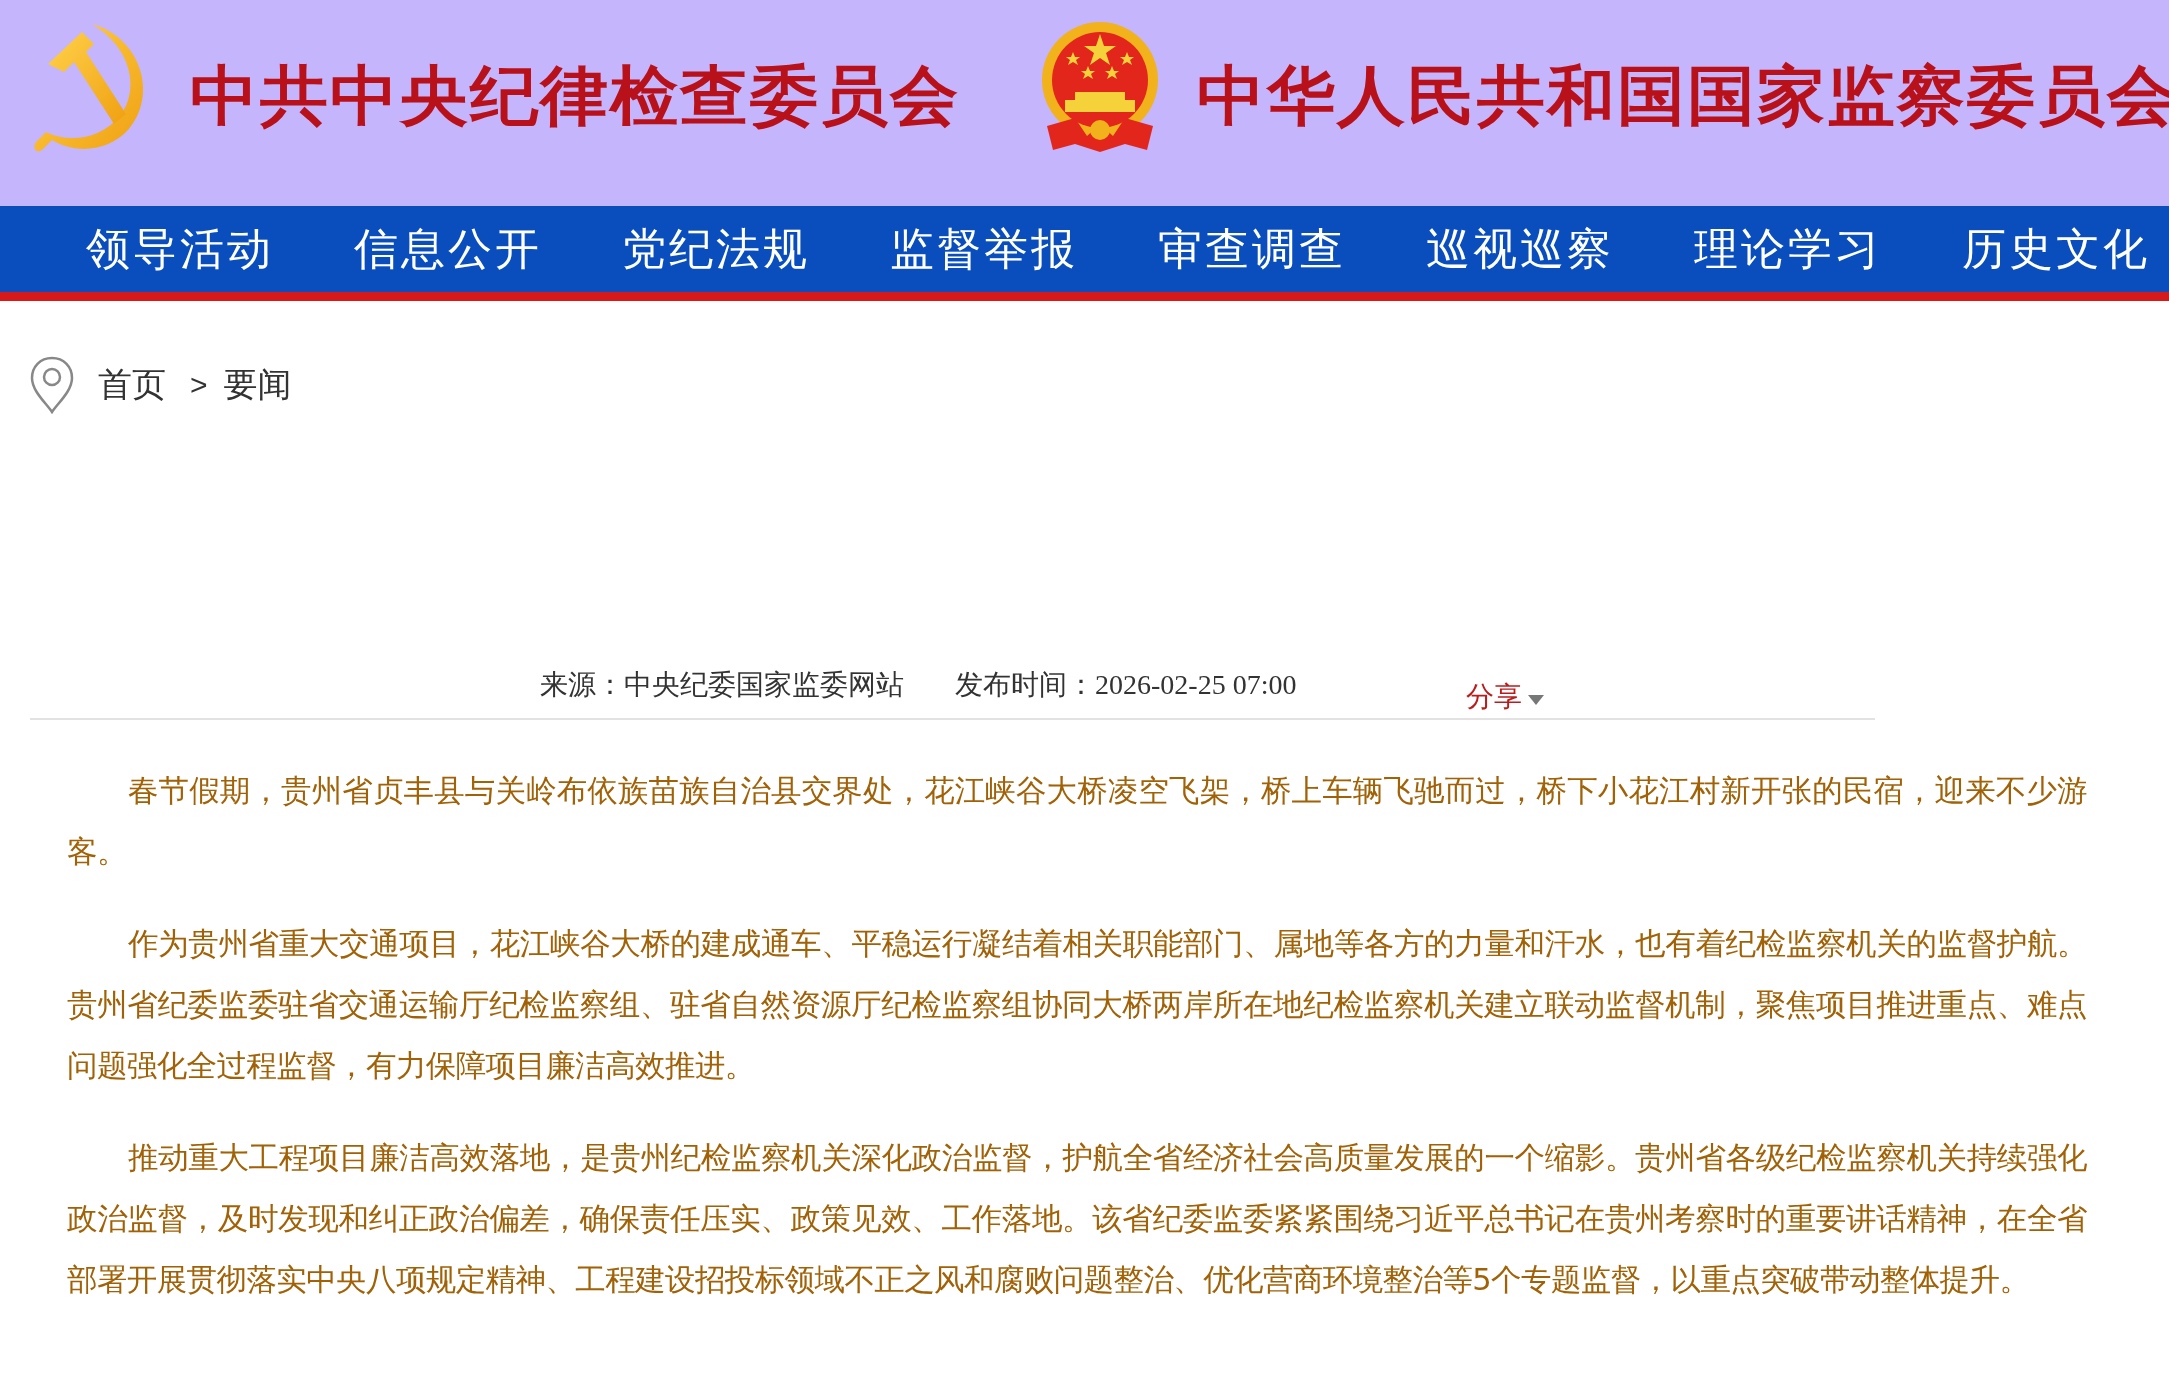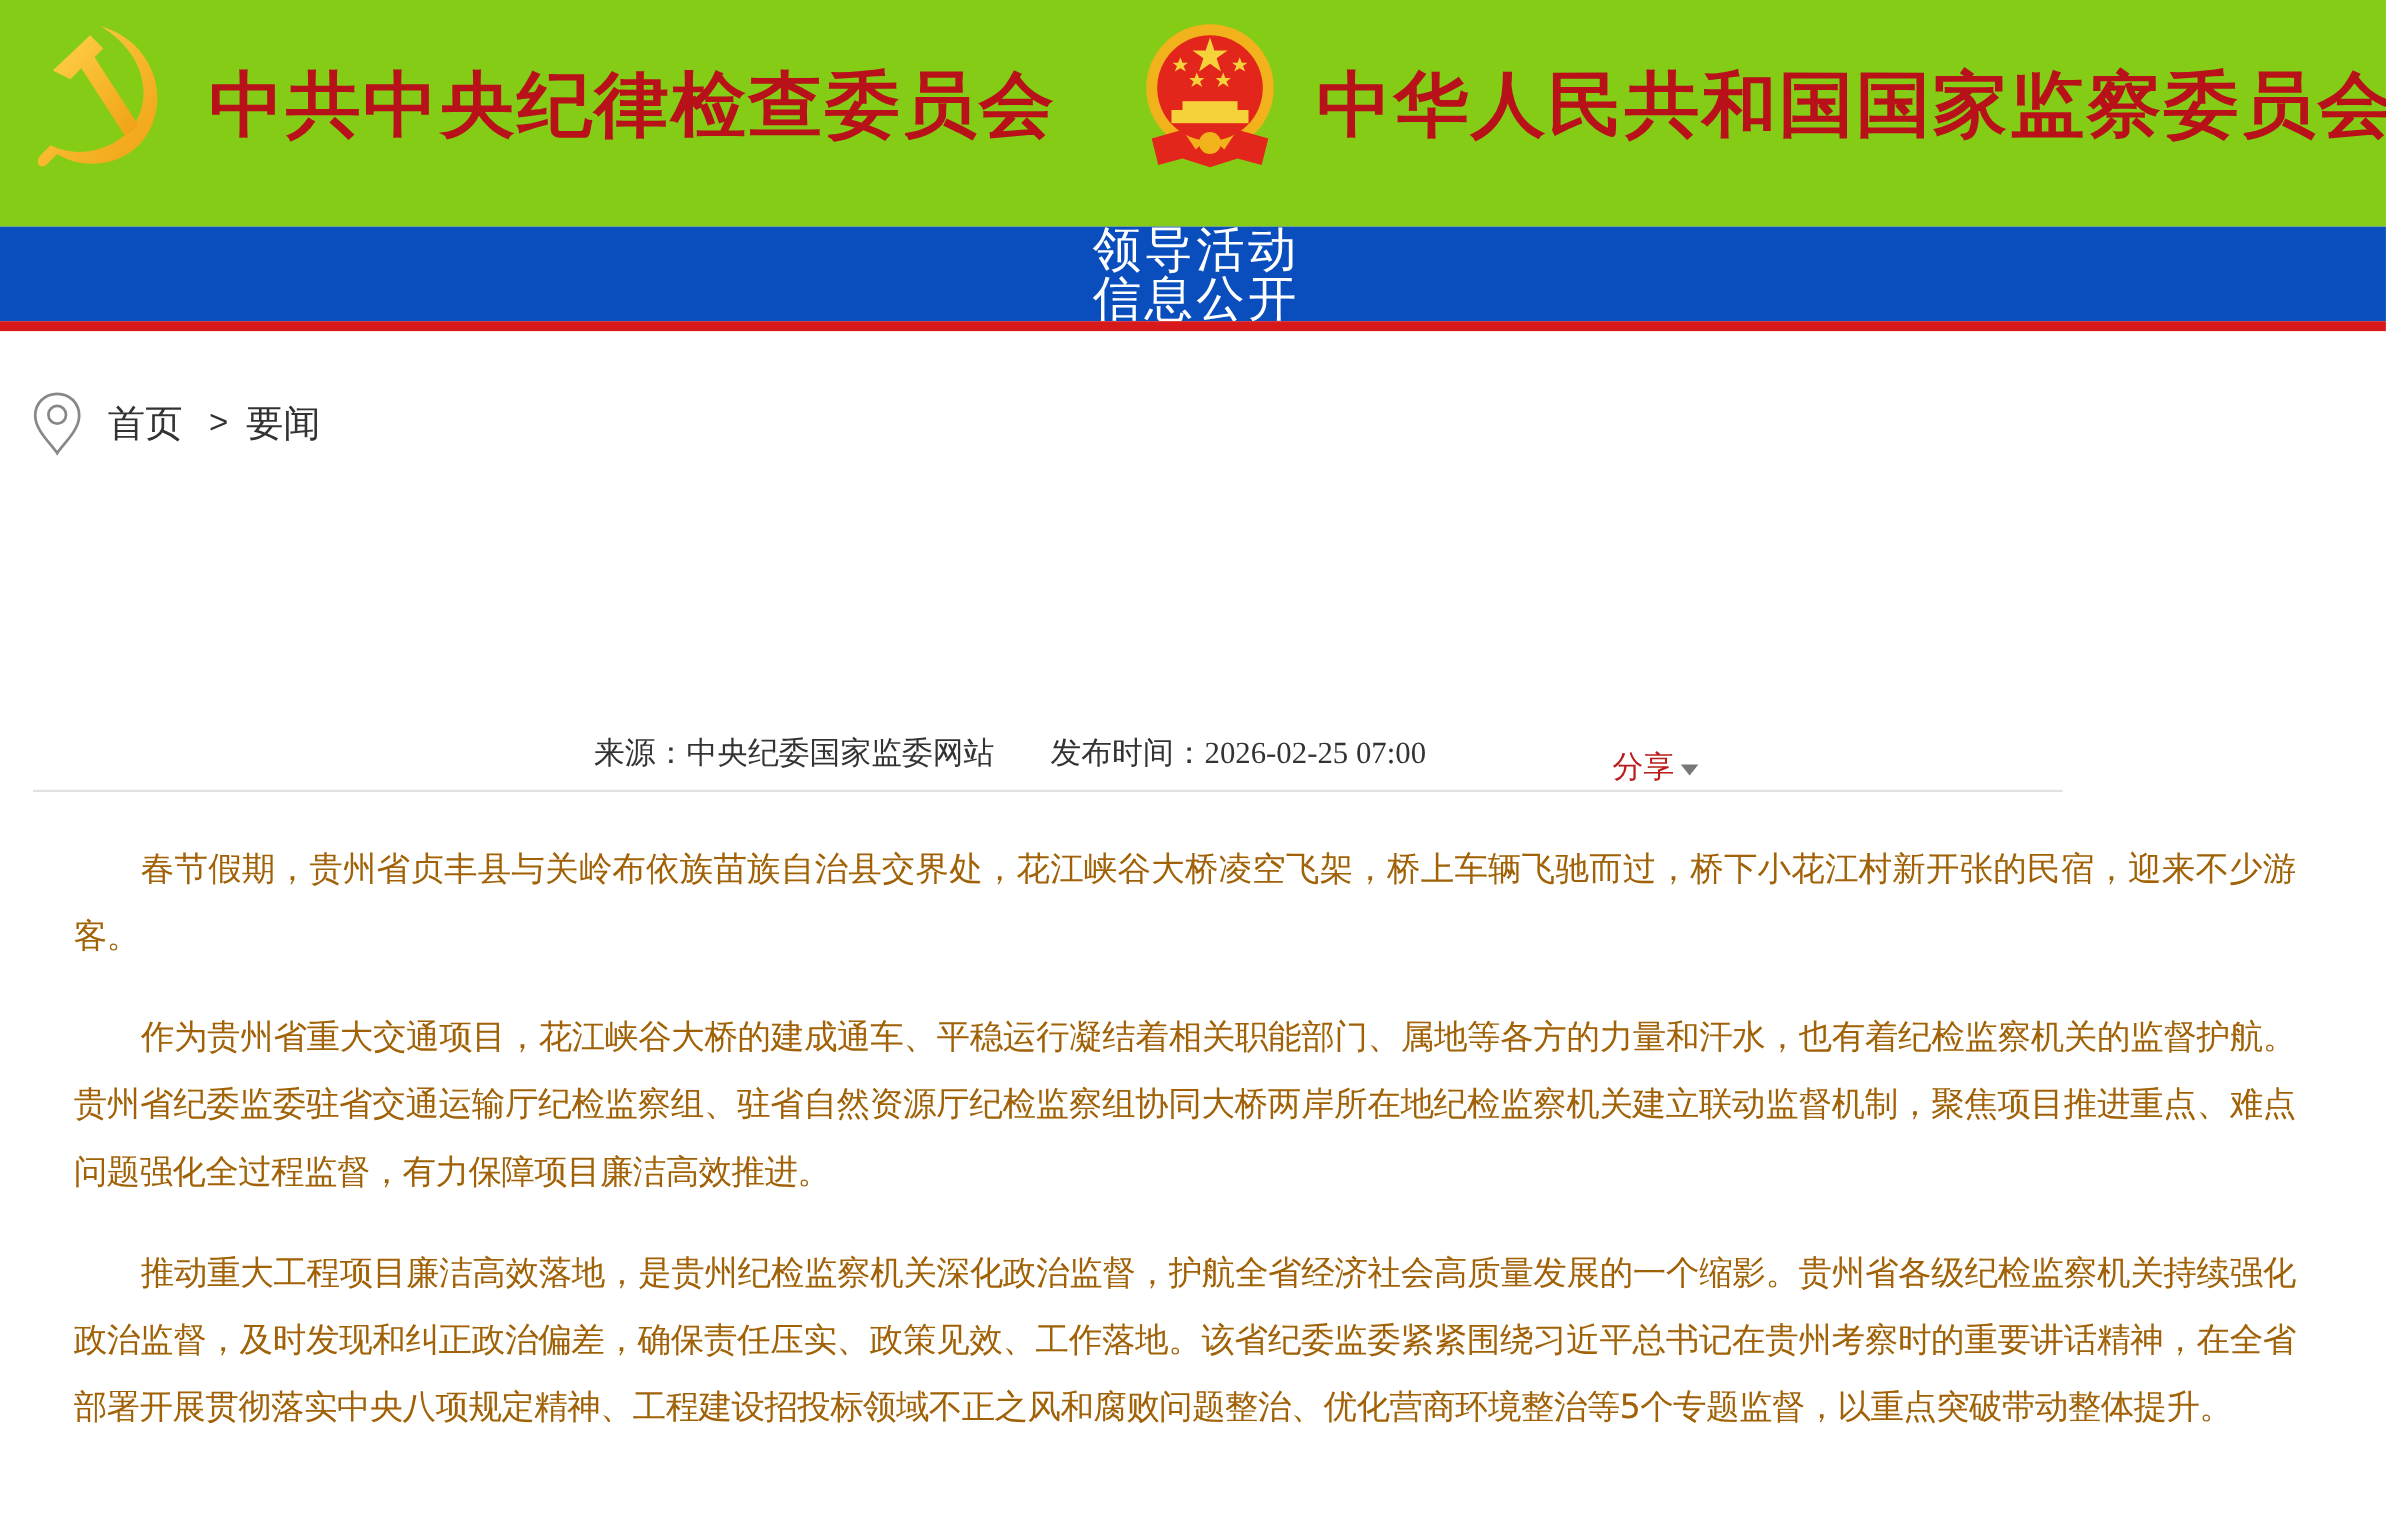--- a/index.html
+++ b/index.html
@@ -1,36 +1,36 @@
 <!DOCTYPE html>
 <html><head>
 <meta charset="utf-8">
 <style>
   * { margin: 0; padding: 0; box-sizing: border-box; }
   html, body { width: 2169px; height: 1379px; overflow: hidden; background: #ffffff; }
   body { font-family: "Liberation Sans", "DejaVu Sans", sans-serif; color: #222; position: relative; }
 
   
-  .header { position: absolute; left: 0; top: 0; width: 2169px; height: 206px; background: #84cc16; }
+  .header { position: absolute; left: 0; top: 0; width: 2169px; height: 206px; background: #c4b5fd; }
   .logo-block { position: absolute; display: flex; align-items: center; }
   .logo-left { left: 30px; top: 18px; }
   .logo-right { left: 1035px; top: 18px; }
   .emblem { width: 130px; height: 140px; position: relative; }
   .org-name {
     font-family: "DejaVu Serif", "Liberation Serif", serif;
     font-weight: bold; color: #b8111a; font-size: 68px; letter-spacing: 2px;
     white-space: nowrap; line-height: 1; transform: scaleY(0.95);
   }
   .logo-left .org-name { margin-left: 30px; margin-top: 14px; }
   .logo-right .org-name { margin-left: 32px; margin-top: 14px; }
 
   
   .nav { position: absolute; left: 0; top: 206px; width: 2169px; height: 86px; background: #094ebc; }
   .nav-red { position: absolute; left: 0; top: 292px; width: 2169px; height: 9px; background: #d7191c; }
-  .nav ul { list-style: none; display: flex; height: 86px; align-items: center; padding-left: 86px; flex-direction: column; }
+  .nav ul { list-style: none; display: flex; height: 86px; align-items: center; padding-left: 86px; }
   .nav li {
     color: #ffffff; font-family: "DejaVu Serif", "Liberation Serif", serif; font-size: 44px;
     letter-spacing: 3px; margin-right: 80px; white-space: nowrap; cursor: pointer; line-height: 1;
   }
 
   
   .breadcrumb { position: absolute; left: 28px; top: 355px; display: flex; align-items: center; height: 60px; }
   .pin { width: 48px; height: 60px; }
   .crumb { font-size: 34px; color: #333; margin-left: 22px; white-space: nowrap; }
   .crumb-sep { font-size: 30px; color: #333; margin-left: 24px; }

